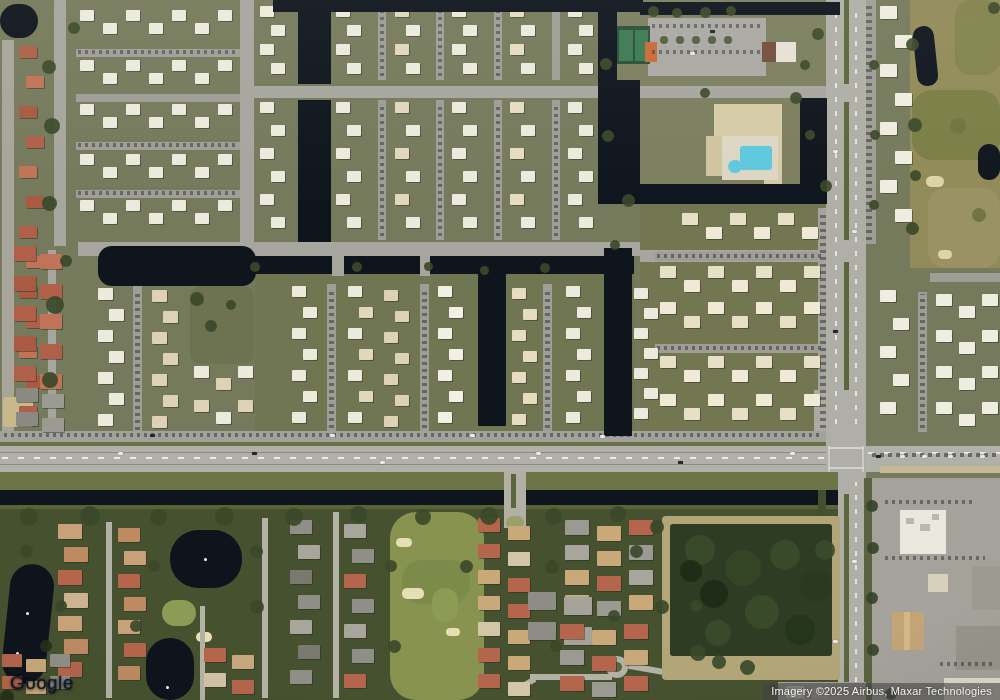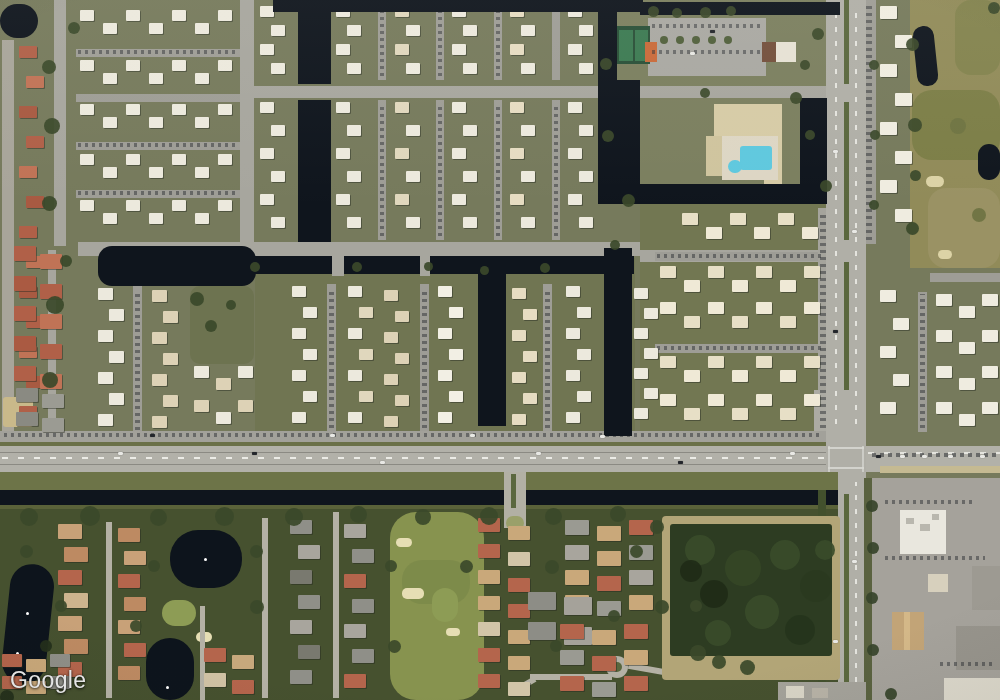--- a/index.html
+++ b/index.html
@@ -7,21 +7,21 @@
          font-family:"Liberation Sans", sans-serif;background:#767a5c;}
   #map{position:absolute;inset:0;}
   .f,.bld,.house,.tree,.car{position:absolute;}
   .bld{box-shadow:1px 1px 0 rgba(35,40,32,.45);border-radius:1px;}
   .tree{border-radius:50%;opacity:.92;}
   .car{width:5px;height:3px;border-radius:1px;box-shadow:0 0 1px rgba(0,0,0,.55);}
   #vignette{position:absolute;inset:0;pointer-events:none;
     background:
       radial-gradient(120% 90% at 50% 45%, rgba(255,255,255,0) 60%, rgba(20,22,16,.14) 100%),
       linear-gradient(180deg, rgba(255,252,240,.05), rgba(0,0,0,0) 30%);}
-  #logo{position:absolute;left:10px;bottom:6px;color:#e5e5e5;font-size:23px;
+  #logo{position:absolute;left:10px;bottom:6px;color:#0f172a;font-size:19px;
         font-weight:500;letter-spacing:.4px;
         text-shadow:0 1px 3px rgba(0,0,0,.75),0 0 2px rgba(0,0,0,.5);}
   #attribution{position:absolute;right:0;bottom:0;color:#f4f4f4;font-size:11px;
         background:rgba(66,66,66,.6);padding:2px 8px 3px;letter-spacing:.2px;
         text-shadow:0 0 2px rgba(0,0,0,.5);}
 </style>
 </head>
 <body>
 
 <div id="stage">
@@ -629,13 +629,14 @@
       <div class="car" style="left: 833px; top: 640px; background: rgb(232, 232, 228);"></div>
       <div class="car" style="left: 150px; top: 434px; background: rgb(35, 38, 43);"></div>
       <div class="car" style="left: 330px; top: 434px; background: rgb(232, 232, 228);"></div>
       <div class="car" style="left: 470px; top: 434px; background: rgb(232, 232, 228);"></div>
       <div class="car" style="left: 600px; top: 435px; background: rgb(232, 232, 228);"></div>
       <div class="car" style="left: 690px; top: 52px; background: rgb(232, 232, 228);"></div>
       <div class="car" style="left: 710px; top: 30px; background: rgb(35, 38, 43);"></div>
     </div>
   <div id="vignette"></div>
   <div id="logo">Google</div>
+  <div id="attribution">Imagery ©2025 Airbus, Maxar Technologies</div>
 </div>
 
 </body></html>

